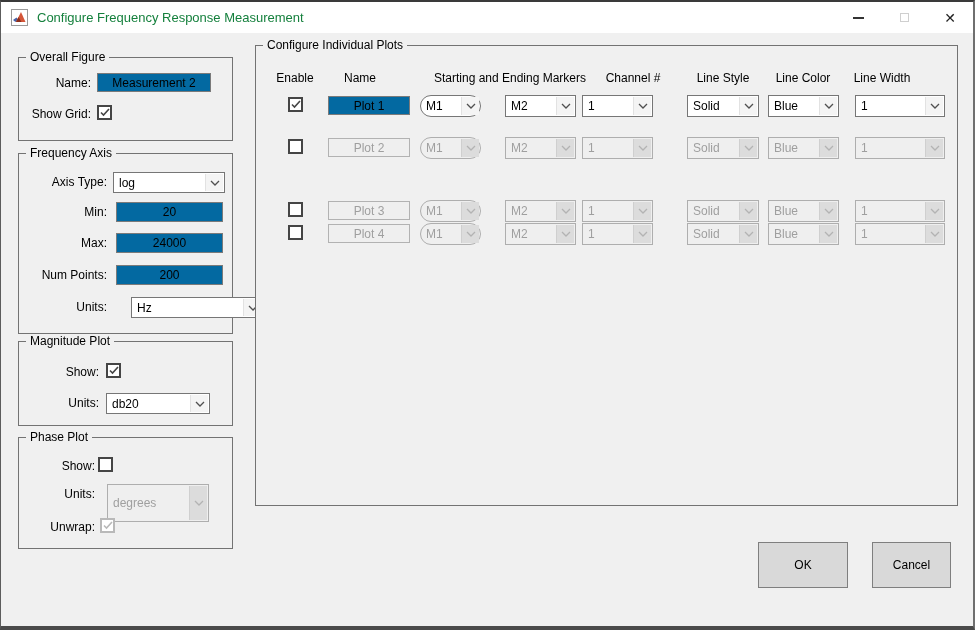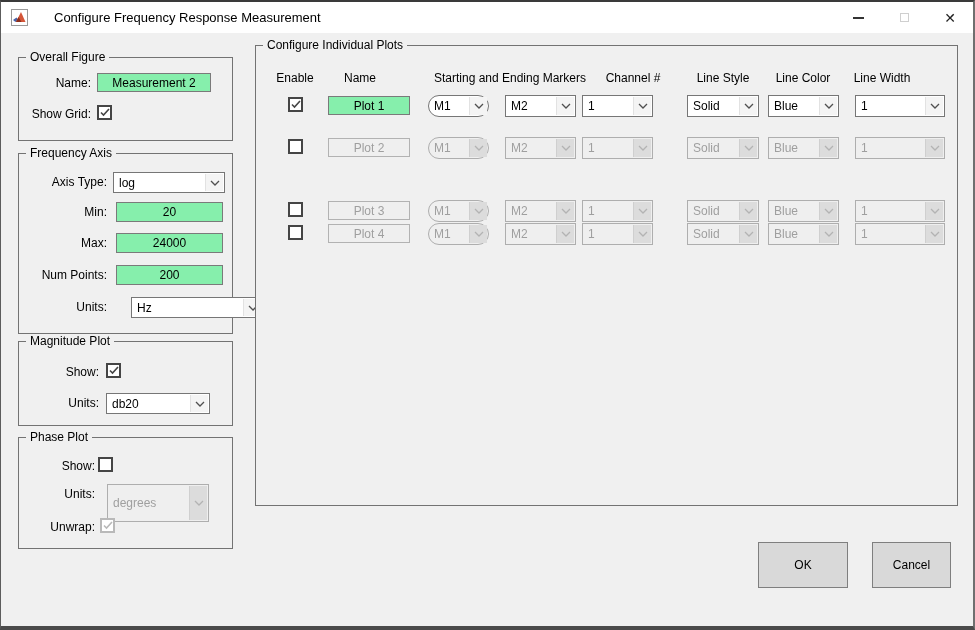--- a/index.html
+++ b/index.html
@@ -9,37 +9,37 @@
   .window {
     position:relative; width:975px; height:630px; background:#f0f0f0;
     border-top:2px solid #3a3a3a; border-left:1px solid #5c5c5c;
     border-right:2px solid #6f6f6f; border-bottom:4px solid #4a4a4a;
     overflow:hidden;
   }
 
   
   .titlebar { position:absolute; top:0; left:0; right:0; height:31px; background:#ffffff; display:flex; align-items:center; }
   .app-icon { width:17px; height:17px; margin-left:10px; border:1px solid #9a9a9a; background:#fff; display:flex; align-items:center; justify-content:center; }
-  .title-text { margin-left:26px; font-size:13px; color:#000000; white-space:nowrap; }
+  .title-text { margin-left:9px; font-size:13px; color:#15803d; white-space:nowrap; }
   .win-controls { margin-left:auto; display:flex; height:31px; }
   .win-btn { width:46px; height:31px; display:flex; align-items:center; justify-content:center; }
   .min-glyph { width:11px; height:2px; background:#333; }
   .max-glyph { width:9px; height:9px; border:1px solid #cfcfcf; background:#fff; }
   .close-glyph { font-size:14px; color:#222; line-height:1; }
 
   .content { position:absolute; top:31px; left:0; right:0; bottom:0; background:#f0f0f0; }
 
   
   .panel { position:absolute; border:1px solid #737373; background:#f0f0f0; }
   .panel-title { position:absolute; top:-8px; left:7px; background:#f0f0f0; padding:0 4px; font-size:12px; color:#000; white-space:nowrap; }
 
   .lbl { position:absolute; font-size:12px; color:#000; text-align:right; white-space:nowrap; }
 
   
-  .field { position:absolute; border:1px solid #7a7a7a; background:#86efac; color:#000;
+  .field { position:absolute; border:1px solid #7a7a7a; background:#0369a1; color:#000;
            font-family:inherit; font-size:12px; text-align:center; outline:none; padding:0 2px; }
   .field.disabled { border-color:#b2b2b2; background:#efefef; color:#9f9f9f; }
 
   
   .dd { position:absolute; border:1px solid #767676; background:#fff; }
   .dd-val { position:absolute; left:5px; top:0; bottom:0; display:flex; align-items:center; font-size:12px; color:#000; white-space:nowrap; }
   .dd-arrow { position:absolute; top:1px; bottom:1px; right:1px; width:18px; background:#f4f4f4;
               border-left:1px solid #e2e2e2; display:flex; align-items:center; justify-content:center; }
   .dd-arrow svg { display:block; }
   .dd.disabled { border-color:#aeaeae; background:#efefef; }
@@ -53,21 +53,21 @@
   .cb svg { display:none; }
   .cb.checked svg { display:block; }
   .cb.disabled { border-color:#b9b9b9; }
   .cb.disabled polyline { stroke:#b9b9b9; }
 
   
   .col-hdr { position:absolute; top:25px; transform:translateX(-50%); font-size:12px; color:#000; white-space:nowrap; }
   .prow { position:absolute; left:0; width:100%; height:24px; }
   .prow .cb { left:32px; top:2px; }
   .name-f { left:72px; top:1px; width:82px; height:19px; }
-  .dd.c-m1 { left:172px; width:61px; height:22px;border-radius:11px; }
+  .dd.c-m1 { left:164px; width:61px; height:22px;border-radius:11px; }
   .dd.c-m2 { left:249px; width:71px; height:22px; }
   .dd.c-ch { left:326px; width:71px; height:22px; }
   .dd.c-ls { left:431px; width:72px; height:22px; }
   .dd.c-lc { left:512px; width:71px; height:22px; }
   .dd.c-lw { left:599px; width:90px; height:22px; }
 
   
   .btn { position:absolute; width:90px; height:46px; background:#d9d9d9; border:1px solid #7f7f7f;
          font-family:inherit; font-size:12px; color:#000; }
 </style>

